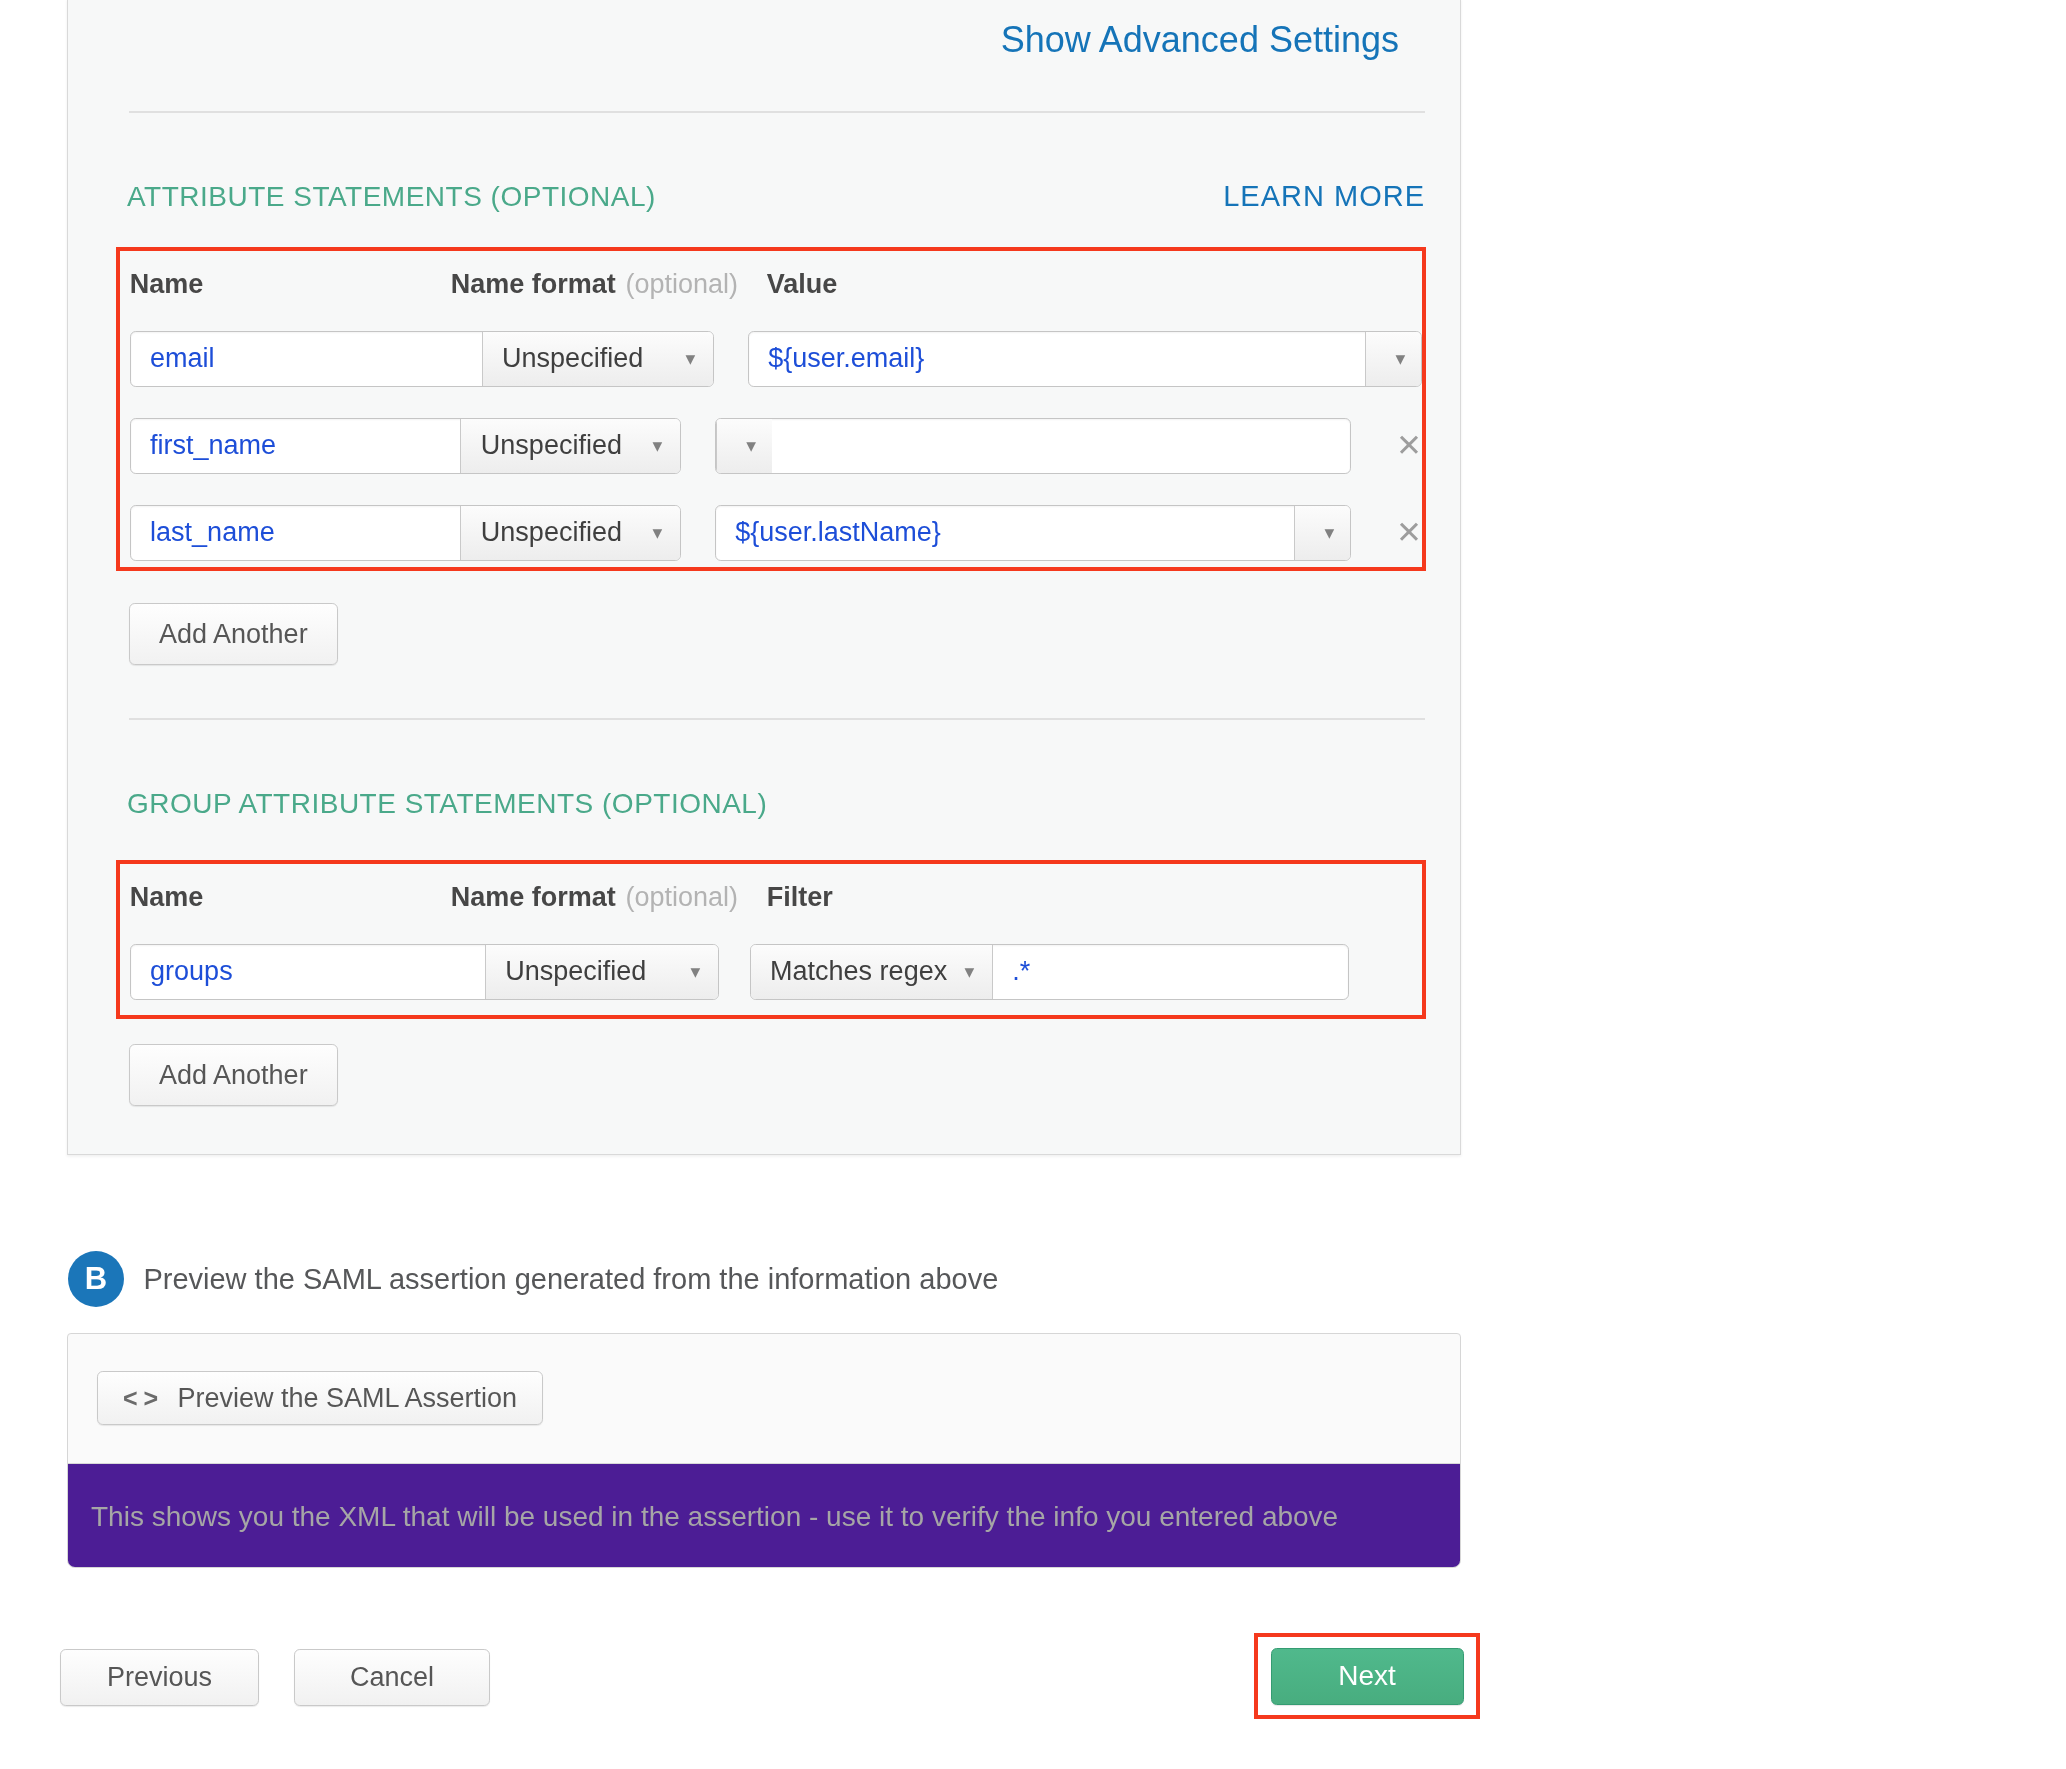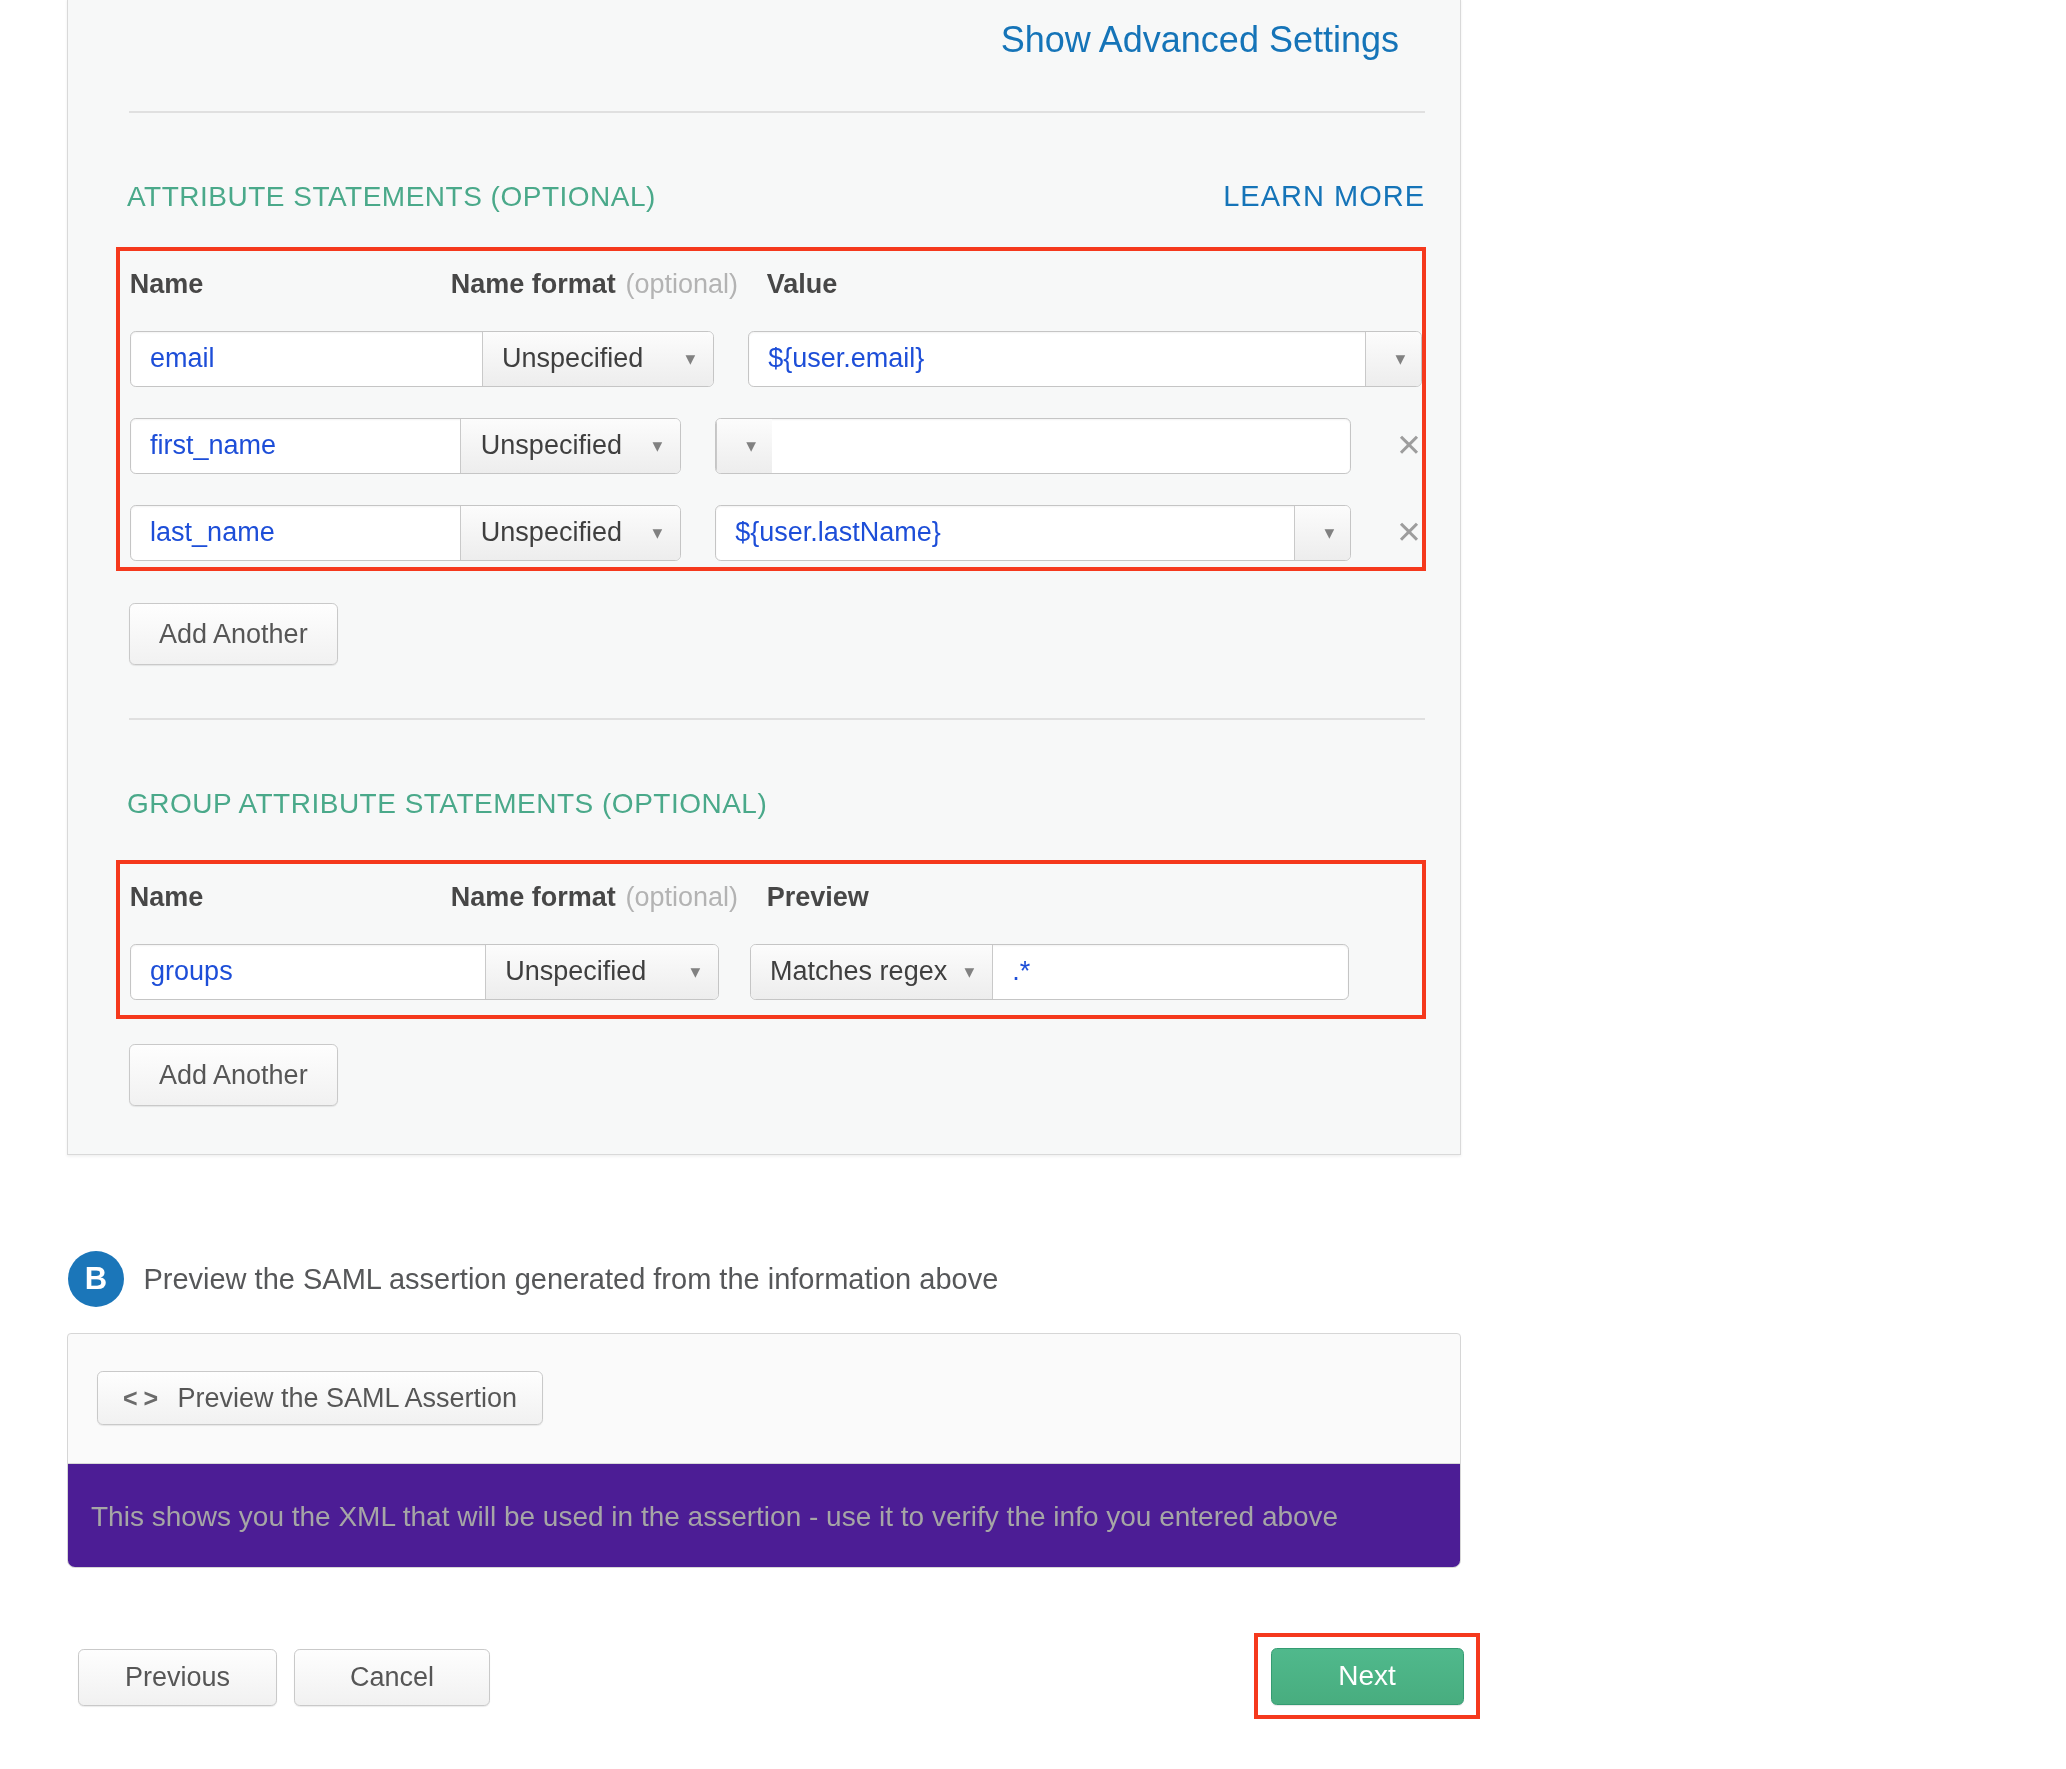--- a/index.html
+++ b/index.html
@@ -83,21 +83,21 @@
     overflow:hidden; }
   .preview-top { height:129px; padding:37px 0 0 29px; }
   .preview-btn { height:54px; padding:0 25px; }
   .code-icon { font-size:25px; color:#6b6b6b; letter-spacing:5.8px; margin-right:13.6px;
     font-weight:bold; }
   .preview-strip { height:106px; background:#4c1d95; border-top:1px solid #d8d8d8;
     display:flex; align-items:center; padding-left:23px; color:#a6a6a6; font-size:28px; }
 
   
   .footer-btn { position:absolute; top:1649px; height:57px; }
-  .prev-btn   { left:78px;  width:199px; }
+  .prev-btn   { left:60px;  width:199px; }
   .cancel-btn { left:294px; width:196px; }
   .next-wrap { position:absolute; left:1254px; top:1633px; border:4.9px solid #f5391d;
     padding:10.7px 12.6px; }
   .next-btn { width:193px; height:57px; background:linear-gradient(180deg,#50b98c,#48ad7f);
     border:1px solid #359c72; border-radius:5.8px; color:#ffffff; font-size:28px;
     font-family:inherit; display:flex; align-items:center; justify-content:center;
     cursor:pointer; box-shadow:0 1px 1px rgba(0,0,0,.1); }
 </style>
 </head>
 <body>
@@ -181,21 +181,21 @@
   <div class="section-row" style="top:790px">
     <span class="section-heading">GROUP ATTRIBUTE STATEMENTS (OPTIONAL)</span>
   </div>
 
   <div class="red-box group-box">
     <div class="col-headers">
       <span class="col-h col-1">Name</span>
       <span class="col-2">
         <span class="col-h">Name format</span><span class="optional">(optional)</span>
       </span>
-      <span class="col-h">Preview</span>
+      <span class="col-h">Filter</span>
     </div>
 
     <div class="field-row">
       <div class="joined name-group">
         <span class="name-cell"><input class="text-input" type="text" value="groups" style=""></span>
         <span class="select-box" style="width:254px">
           <span class="sel-label">Unspecified</span>
           <span class="chev">▾</span>
         </span>
       </div>

